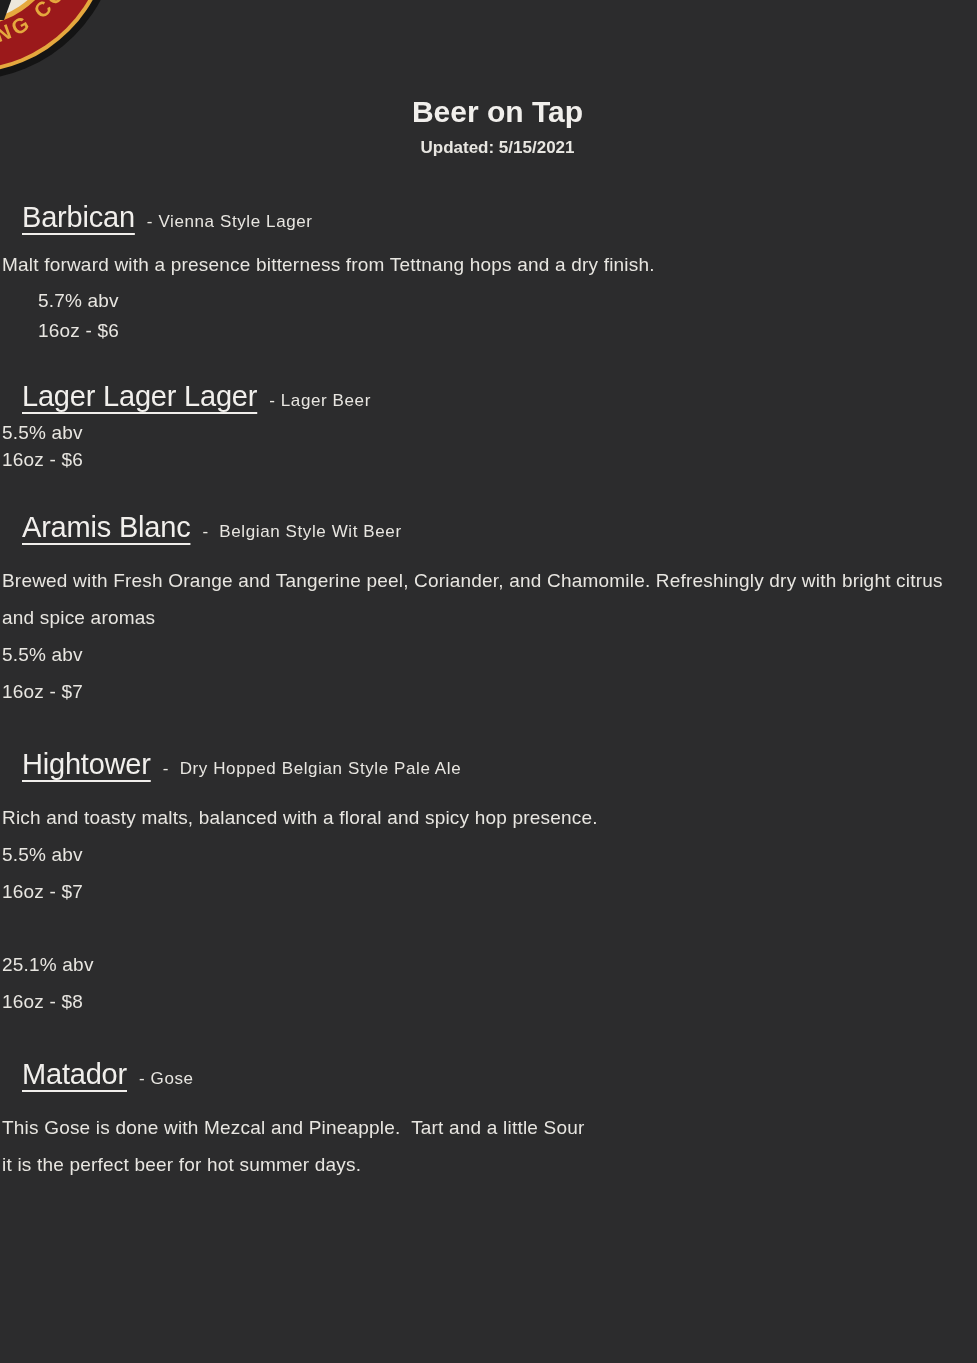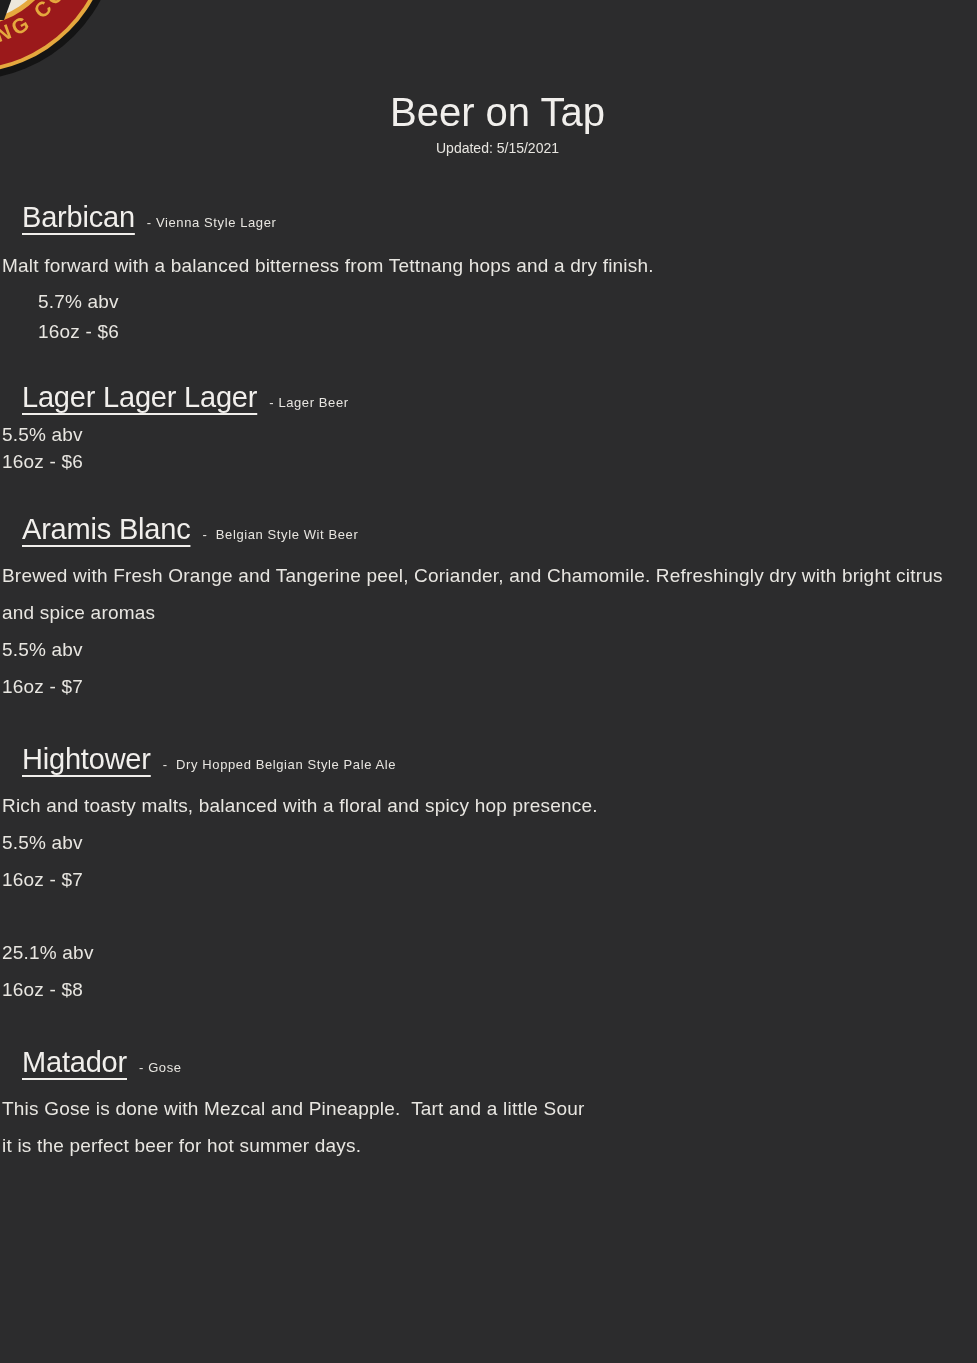--- a/index.html
+++ b/index.html
@@ -15,64 +15,64 @@
     width: 180px; height: 140px;
     overflow: hidden;
     pointer-events: none;
   }
   .header {
     padding-top: 90px;
     padding-left: 18px;
     text-align: center;
   }
   .page-title {
-    font-size: 40px;
-    font-weight: normal;
+    font-size: 30px;
+    font-weight: bold;
     line-height: 44px;
     color: var(--heading, #f1efec);
     letter-spacing: 0px;
     text-align: center;
   }
   .updated {
     margin-top: 3px;
-    font-size: 14px;
-    font-weight: normal;
+    font-size: 17px;
+    font-weight: bold;
     line-height: 22px;
     color: var(--text, #e8e6e1);
   }
   .beer-list { padding-left: 2px; }
   .beer { margin-top: 36px; }
   .beer-0 { margin-top: 40px; }
   .beer-1 { margin-top: 32px; }
   .beer-heading { line-height: 36px; white-space: pre; }
   .beer-name {
     font-size: 29px;
     font-weight: normal;
     color: var(--heading, #f1efec);
     text-decoration: underline;
     text-decoration-thickness: 2px;
     text-underline-offset: 6px;
     letter-spacing: -0.2px;
     margin-left: 20px;
   }
   .beer-style {
-    font-size: 13px;
+    font-size: 17px;
     margin-left: 12px;
     letter-spacing: 0.6px;
     color: var(--text, #e8e6e1);
   }
   .line, .beer-abv, .beer-price {
     font-size: 19px;
     line-height: 37px;
     letter-spacing: 0.2px;
     white-space: pre;
     overflow: hidden;
     color: var(--text, #e8e6e1);
   }
-  .beer-desc { margin-top: 4px; }
+  .beer-desc { margin-top: 12px; }
   .beer-0 .beer-desc { margin-top: 8px; }
   .beer-0 .line { line-height: 34px; }
   .beer-0 .beer-abv { margin-top: 4px; }
   .beer-0 .beer-abv, .beer-0 .beer-price { line-height: 30px; margin-left: 36px; }
   .beer-1 .beer-abv, .beer-1 .beer-price { line-height: 27px; }
   .arc-text {
     font-family: "Liberation Sans", sans-serif;
     font-size: 21px;
     font-weight: bold;
     letter-spacing: 4px;
@@ -99,21 +99,21 @@
 
 <div class="header">
   <div class="page-title">Beer on Tap</div>
   <div class="updated">Updated: 5/15/2021</div>
 </div>
 
 <div class="beer-list">
   <div class="beer beer-0">
     <div class="beer-heading"><span class="beer-name">Barbican</span><span class="beer-style">- Vienna Style Lager</span></div>
     <div class="beer-desc">
-        <div class="line">Malt forward with a balanced bitterness from Tettnang hops and a dry finish.</div>
+        <div class="line">Malt forward with a presence bitterness from Tettnang hops and a dry finish.</div>
       </div>
     <div class="beer-abv">5.7% abv</div>
     <div class="beer-price">16oz - $6</div>
   </div>
 
   <div class="beer beer-1">
     <div class="beer-heading"><span class="beer-name">Lager Lager Lager</span><span class="beer-style">- Lager Beer</span></div>
 
     <div class="beer-abv">5.5% abv</div>
     <div class="beer-price">16oz - $6</div>

